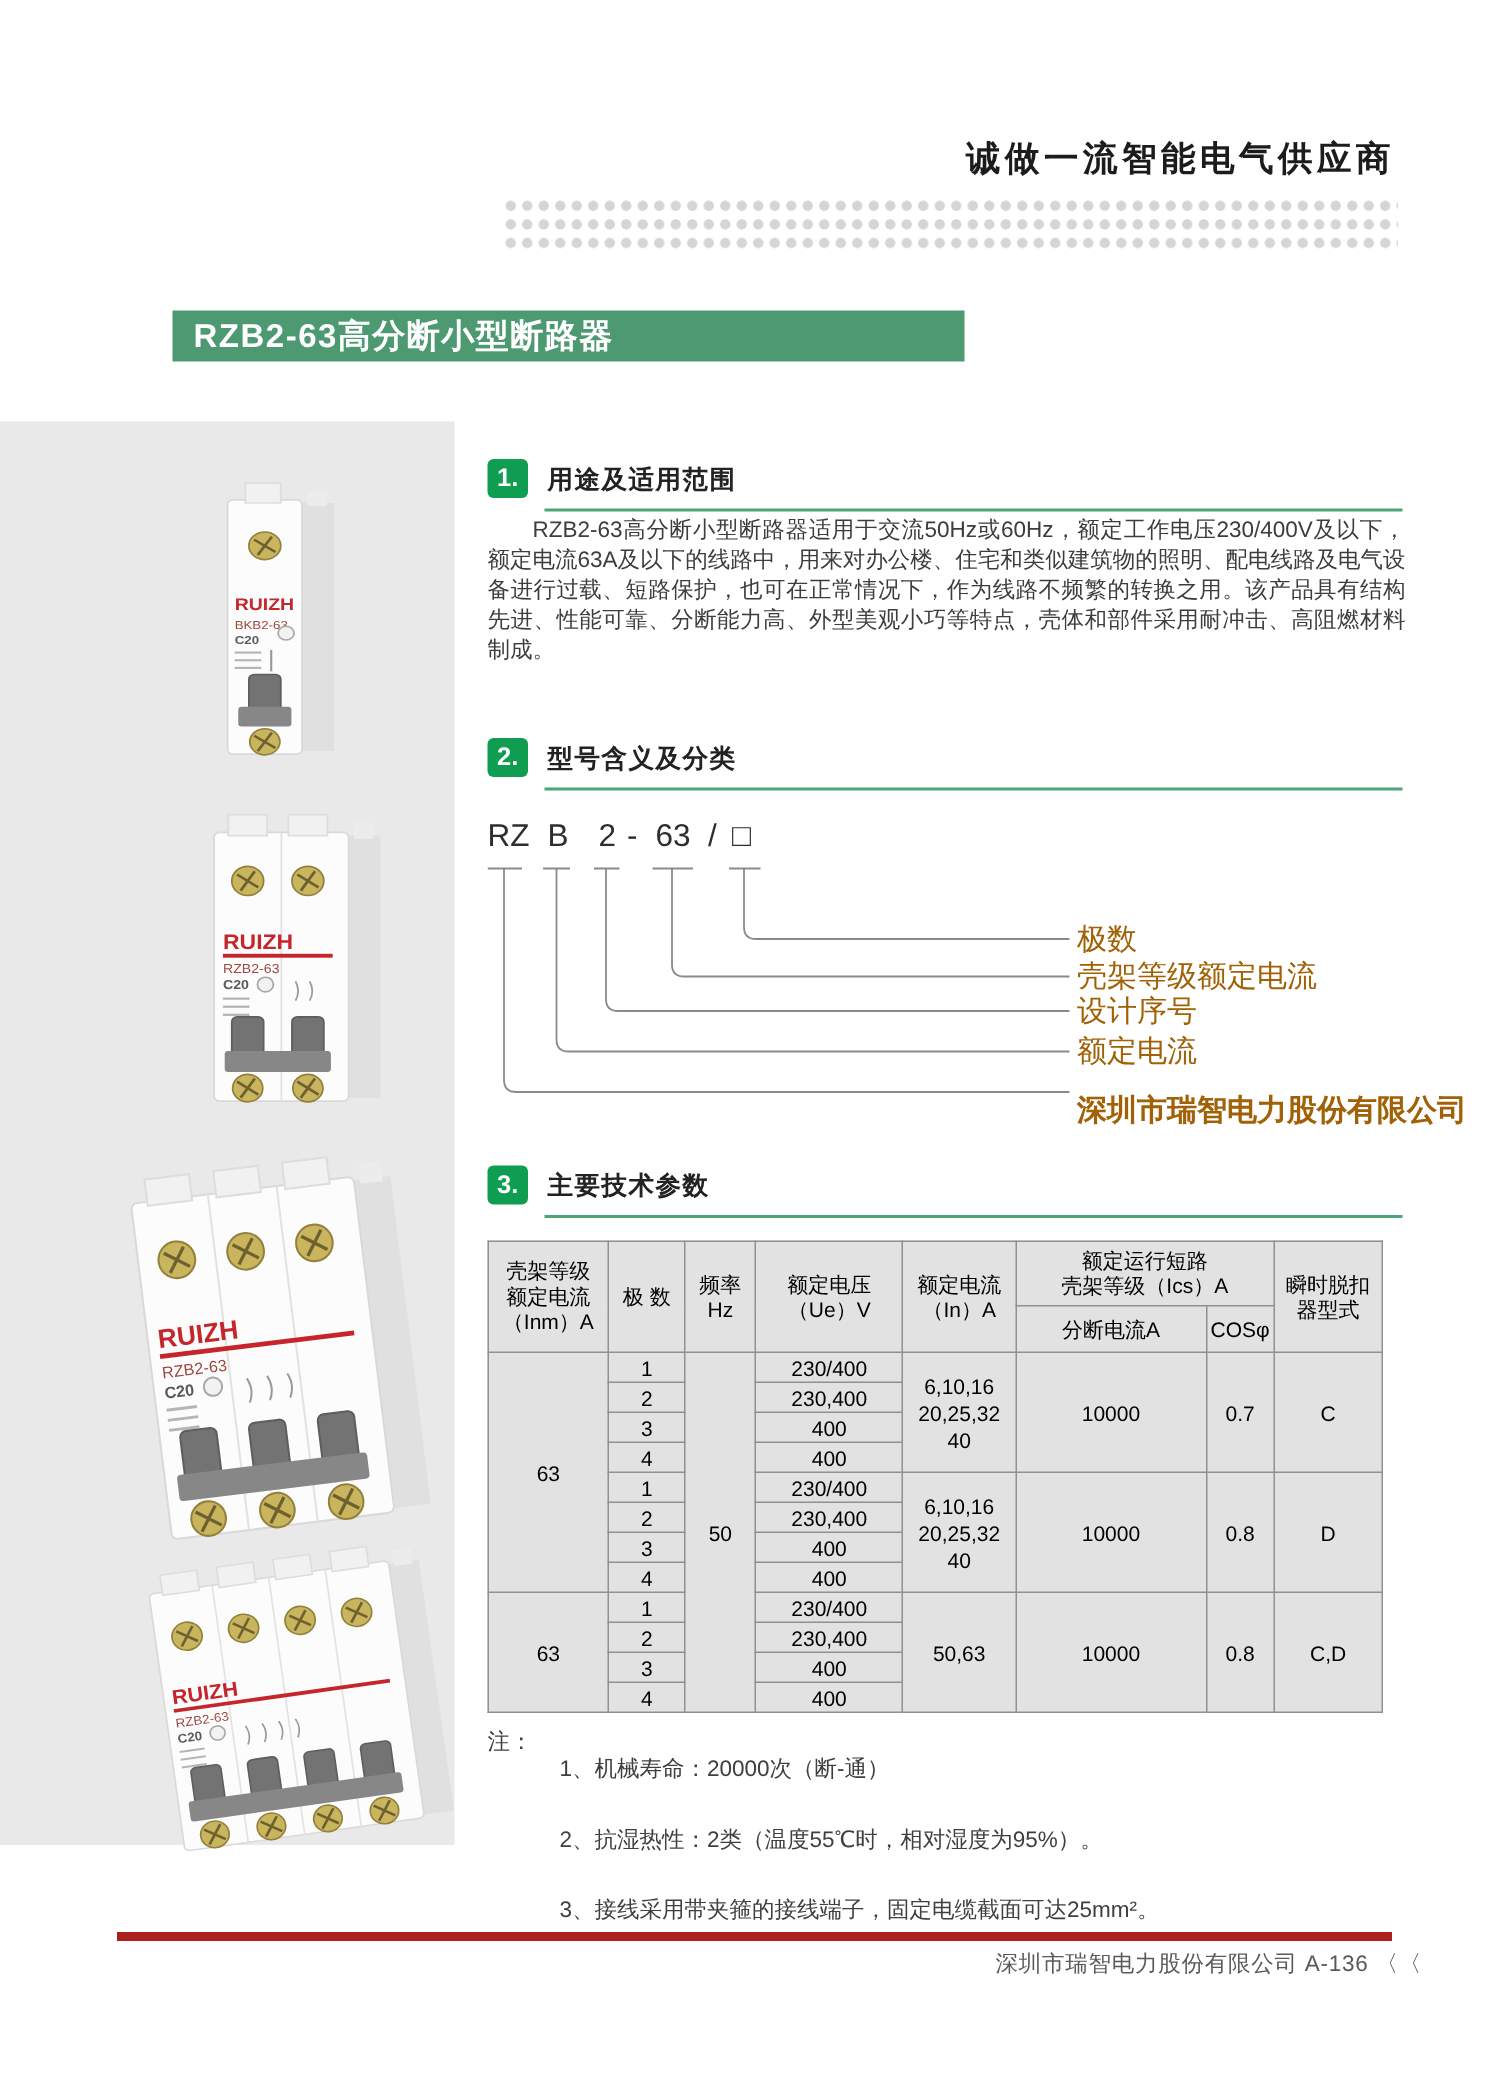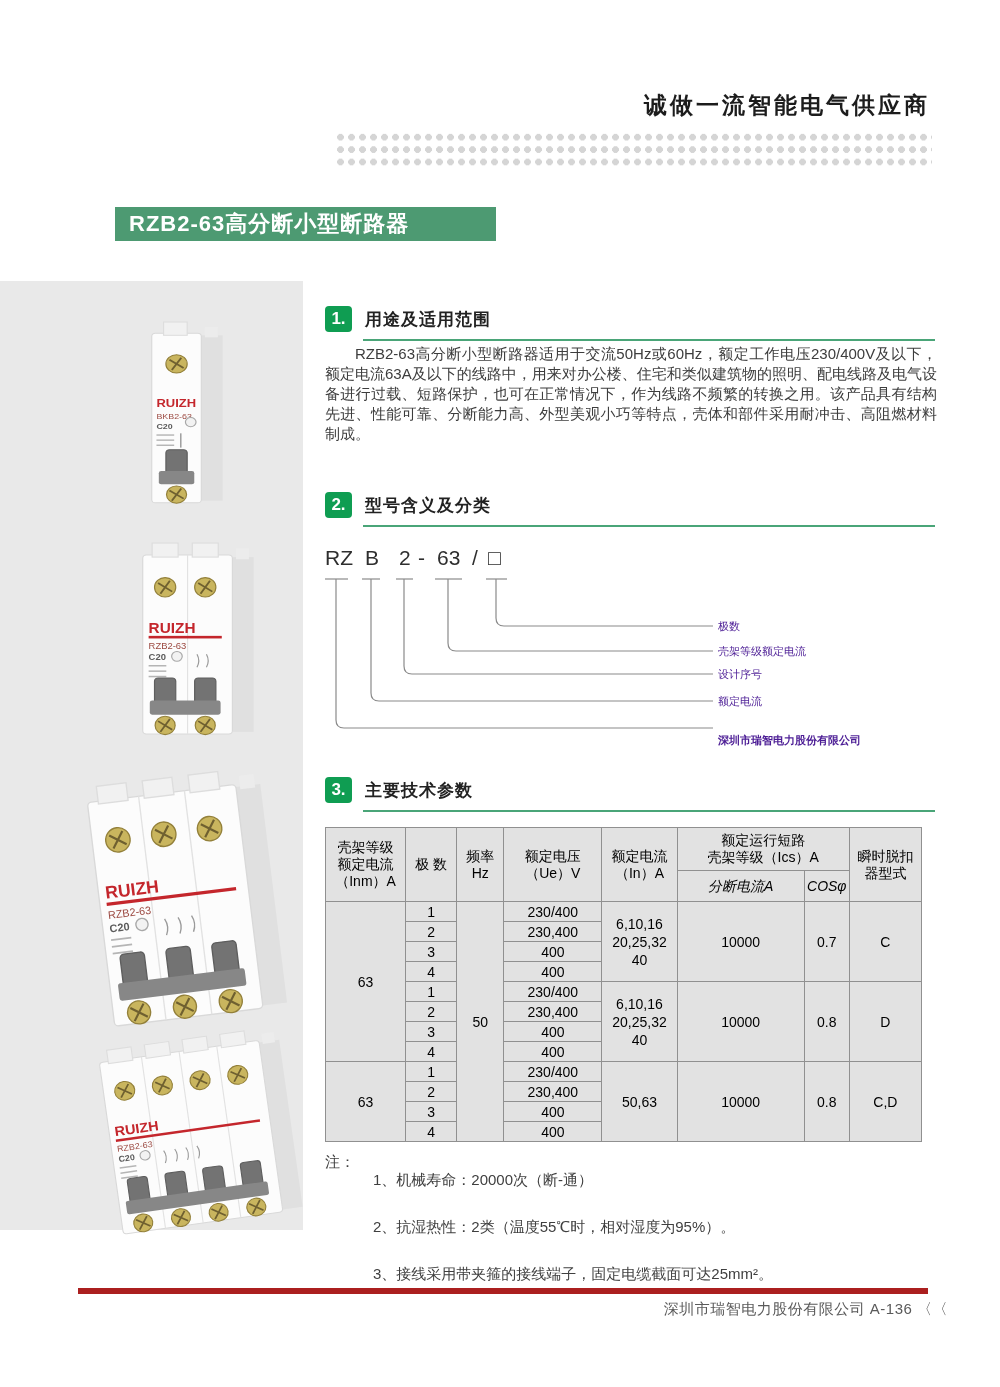--- a/index.html
+++ b/index.html
@@ -11,21 +11,21 @@
   .slogan {
     position:absolute; top:90px; right:70px;
     font-size:23px; font-weight:bold; letter-spacing:3px; color:#1c1c1c;
   }
   .dots {
     position:absolute; left:335px; top:131px; width:597px; height:37px;
     background-image:radial-gradient(circle, #d5d5d5 3.2px, rgba(0,0,0,0) 3.6px);
     background-size:11px 12.4px;
   }
   .banner {
-    position:absolute; left:115px; top:207px; width:381px; height:34px;
+    position:absolute; left:115px; top:207px; width:528px; height:34px;
     background:#4d9a72; color:#ffffff; box-sizing:border-box;
     font-size:22px; font-weight:bold; line-height:34px; padding-left:14px; letter-spacing:1px;
   }
   
   .side-panel { position:absolute; left:0; top:281px; width:303px; height:949px; background:#e9e9e9; }
   .product { position:absolute; }
   .product svg { display:block; }
   
   .section-head { position:absolute; left:325px; width:610px; display:flex; align-items:center; padding-bottom:9px; }
   .badge {
@@ -34,33 +34,33 @@
     border-radius:4px;
   }
   .section-title { font-size:17px; font-weight:bold; color:#222; letter-spacing:1px; margin-left:13px; }
   .head-rule { position:absolute; left:38px; right:0; bottom:0; height:2px; background:#4aa578; }
   .paragraph { position:absolute; left:325px; top:344px; width:612px; font-size:15px; line-height:20px; color:#3d3d3d; text-align:justify; }
   .paragraph p { margin:0; text-indent:2em; }
   
   .diagram { position:absolute; left:325px; top:546px; width:612px; height:200px; }
   .diagram .token { position:absolute; top:0; font-size:21px; color:#2e2e2e; }
   .diagram svg { position:absolute; left:0; top:0; }
-  .diagram .dlabel { position:absolute; left:393px; transform:translateY(-50%); font-size:11px; color:#4c1d95; white-space:nowrap; }
+  .diagram .dlabel { position:absolute; left:393px; transform:translateY(-50%); font-size:20px; color:#a16207; white-space:nowrap; }
   
   .spec-table {
     position:absolute; left:325px; top:827px; width:597px;
     border-collapse:collapse; table-layout:fixed; background:#e2e2e2;
     font-size:14px; color:#000000;padding-left:17px;
   }
   .spec-table th, .spec-table td {
     border:1px solid #909090; text-align:center; vertical-align:middle;
     padding:0; font-weight:normal; white-space:pre-line; line-height:17px;
   }
   .spec-table tr.h1 th { height:42px; }
-  .spec-table tr.h2 th { height:30px;font-style:italic; }
+  .spec-table tr.h2 th { height:30px; }
   .spec-table td { height:19px; line-height:18px; }
   
   .notes { position:absolute; left:325px; top:1147px; width:612px; font-size:15px; color:#3f3f3f; line-height:29px; display:flex; }
   .notes .note-items div { margin:18px; }
   
   .footer-bar { position:absolute; left:78px; top:1288px; width:850px; height:6px; background:#ab1f1f; }
   .footer-text { position:absolute; top:1300px; right:52px; font-size:15px; color:#5a5a5a; letter-spacing:0.5px; }
   
   svg text { font-family:"Liberation Sans", sans-serif; }
 </style>

